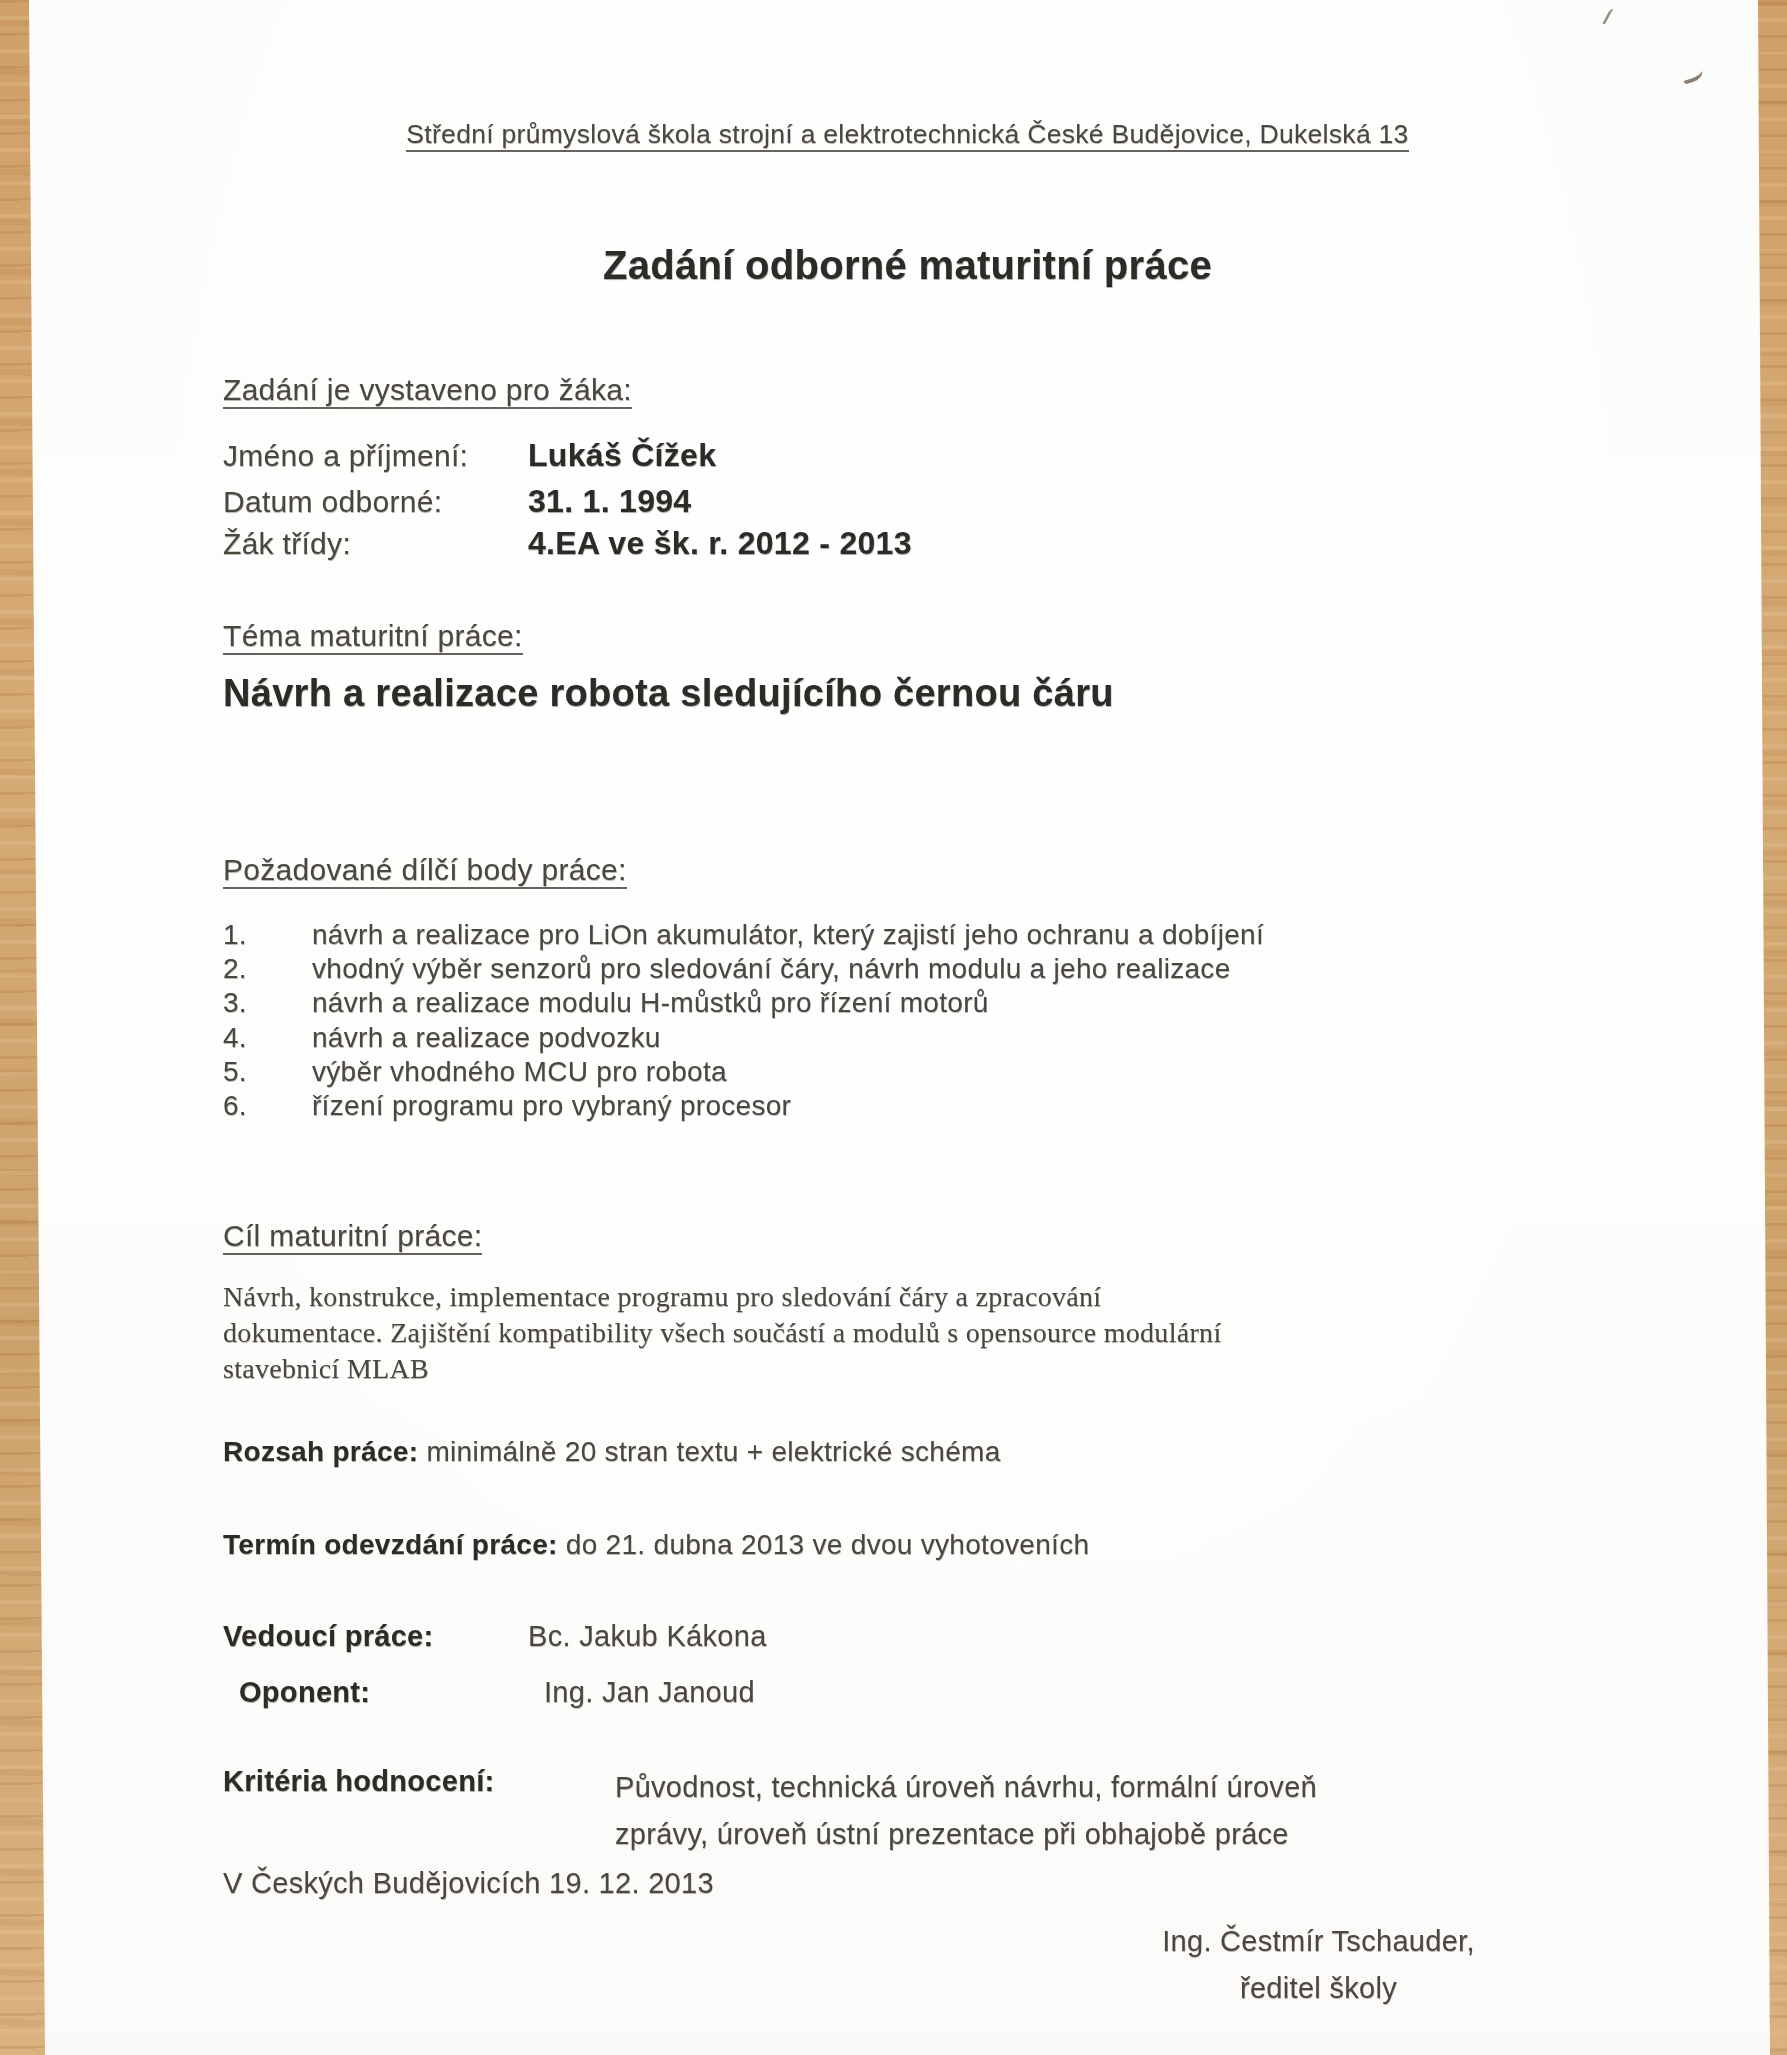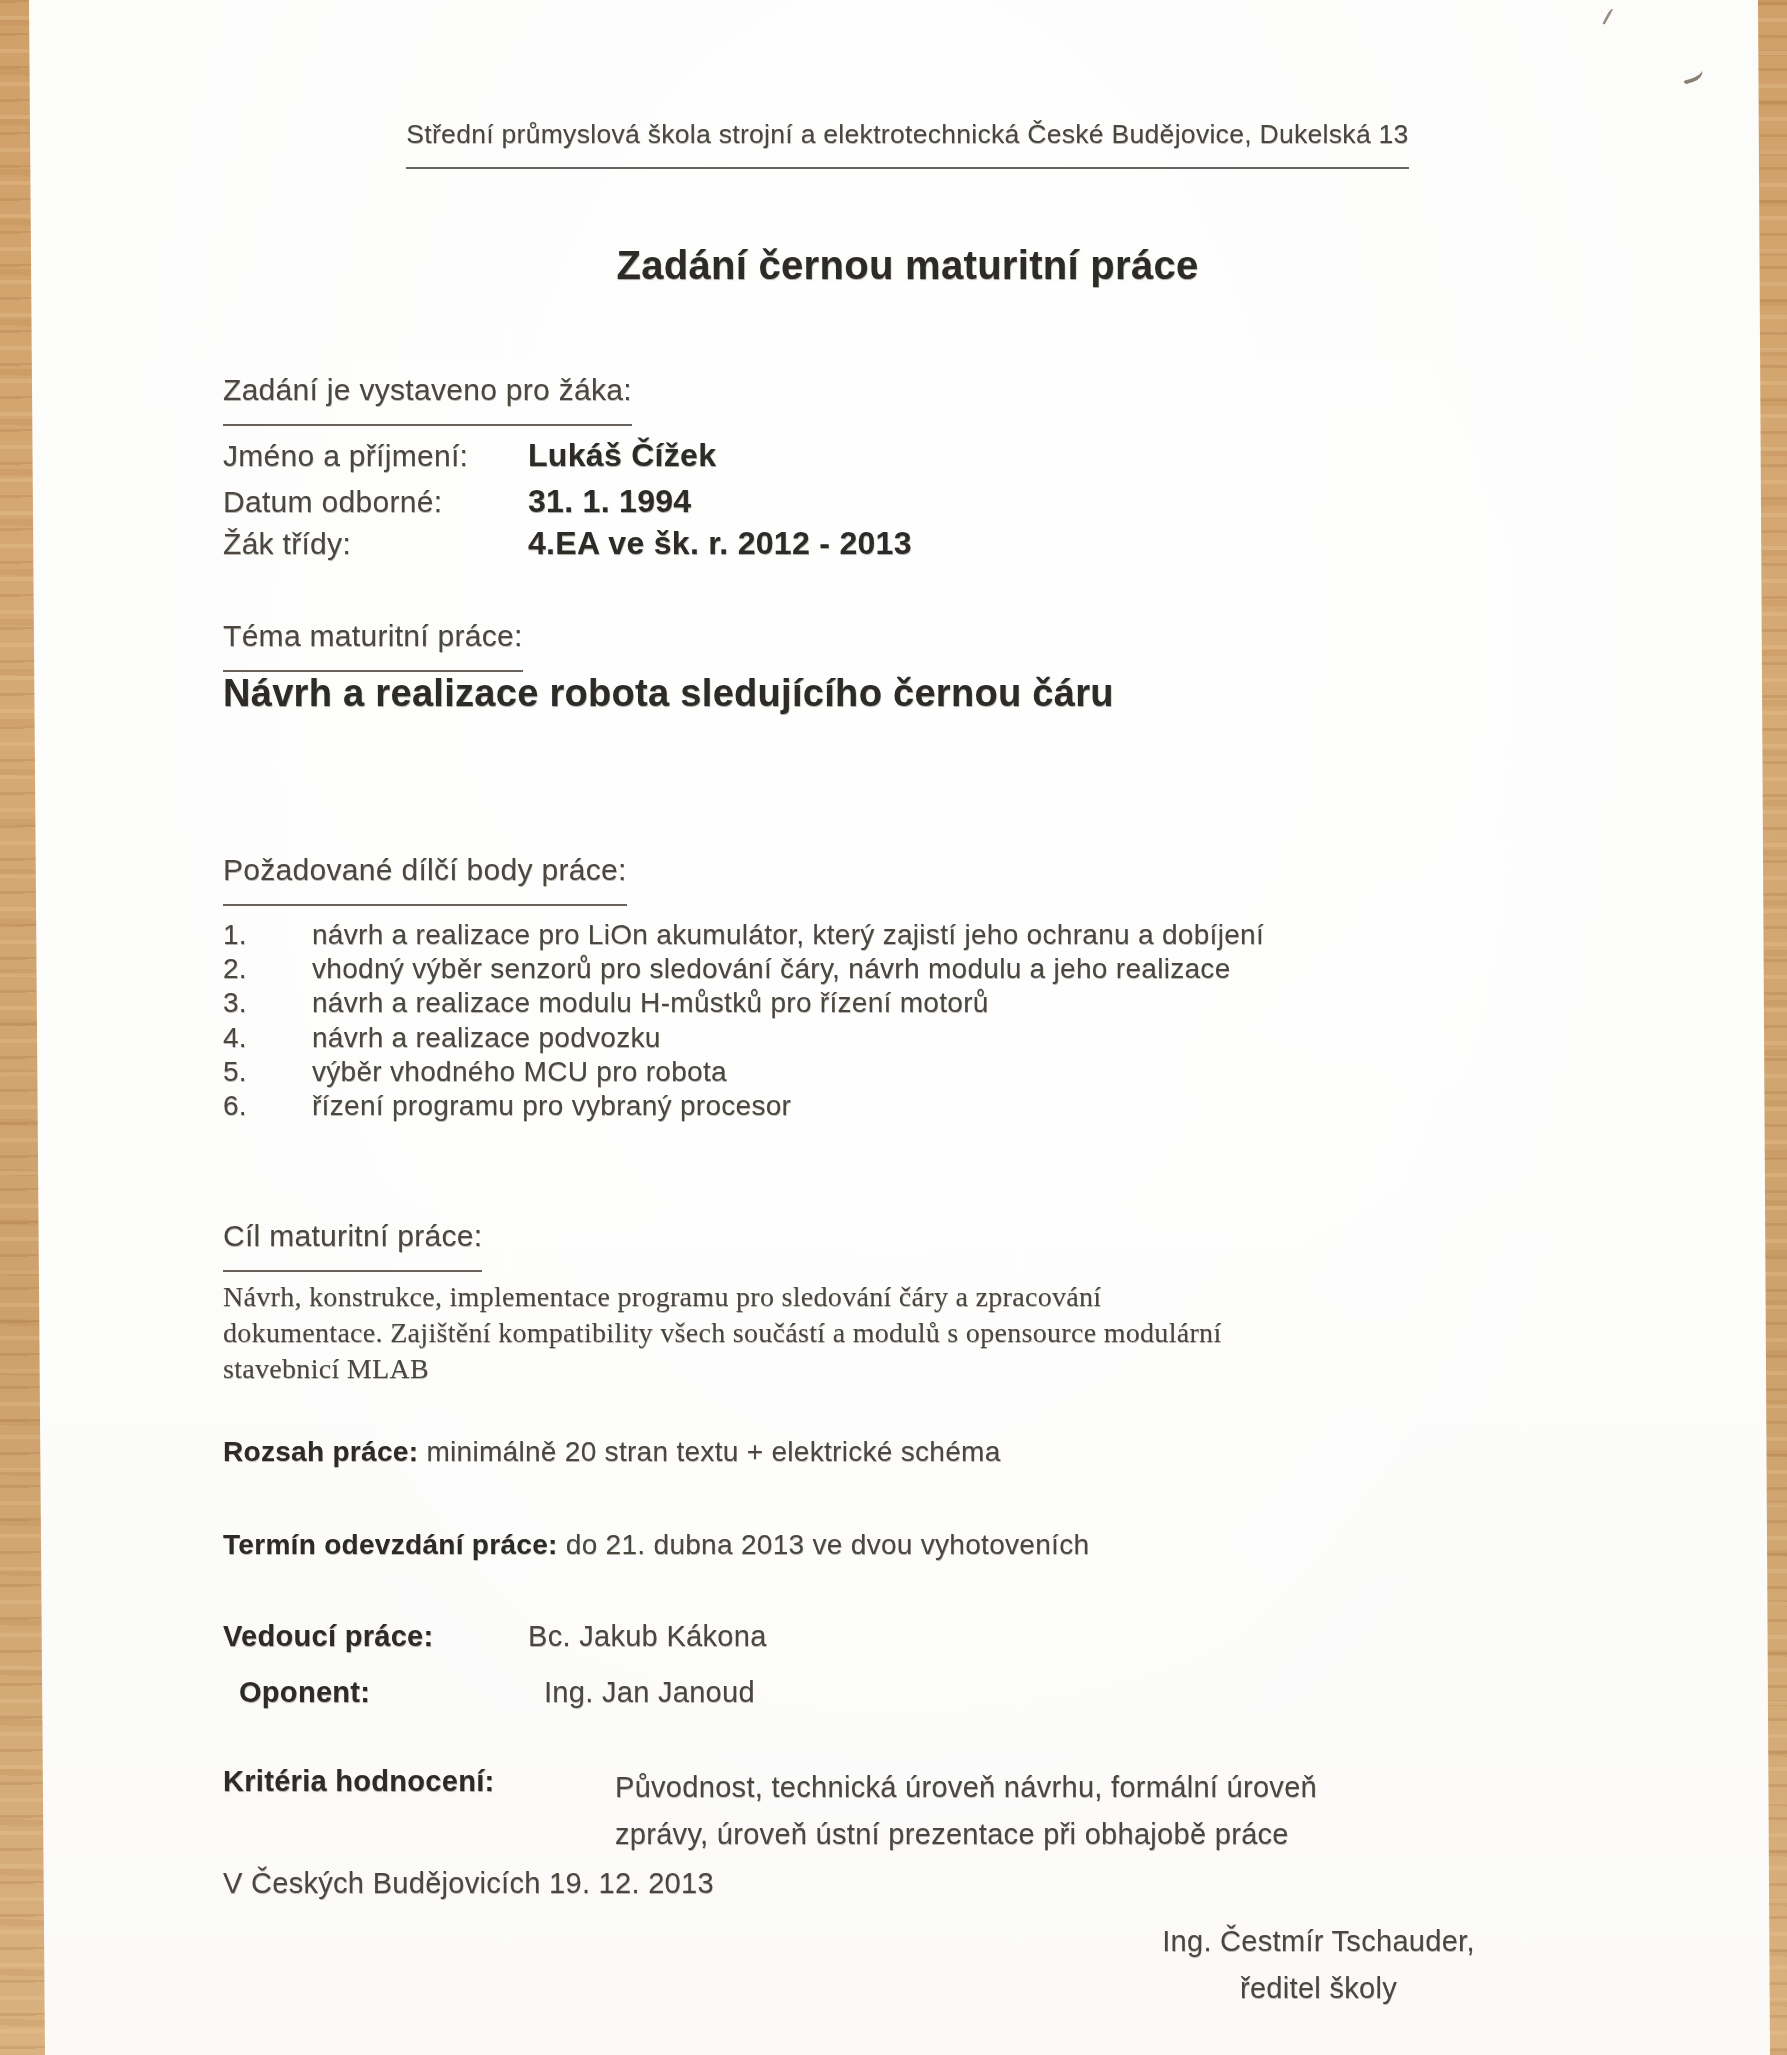--- a/index.html
+++ b/index.html
@@ -52,21 +52,21 @@
     white-space: nowrap;
   }
   .bold-ink {
     font-weight: bold;
     color: #2d2b28;
     text-shadow: 0.5px 0.6px 0.8px rgba(90, 80, 70, 0.5);
   }
   .underlined {
     display: inline-block;
     border-bottom: 2.8px solid rgba(72, 64, 56, 0.82);
-    padding-bottom: 17px;
+    padding-bottom: 0;
   }
 
   .school-header {
     top: 119px; left: 209px; width: 1397px;
     font-size: 26.5px;
     text-align: center;
   }
   .doc-title {
     top: 243px; left: 209px; width: 1397px;
     font-size: 40px;
@@ -113,21 +113,21 @@
 <div class="paper">
 
   <div class="abs speck-1"></div>
   <div class="abs speck-2"></div>
 
   <div class="abs school-header">
     <span class="ink underlined">Střední průmyslová škola strojní a elektrotechnická České Budějovice, Dukelská 13</span>
   </div>
 
   <div class="abs doc-title">
-    <span class="ink bold-ink">Zadání černou maturitní práce</span>
+    <span class="ink bold-ink">Zadání odborné maturitní práce</span>
   </div>
 
   <div class="abs" style="top:373px; left:223px;">
     <span class="ink underlined sec-heading">Zadání je vystaveno pro žáka:</span>
   </div>
 
   <div class="abs ink" style="top:437px; left:223px;">
     <span class="row-label">Jméno a příjmení:</span><span class="row-value bold-ink">Lukáš Čížek</span>
   </div>
   <div class="abs ink" style="top:483px; left:223px;">

